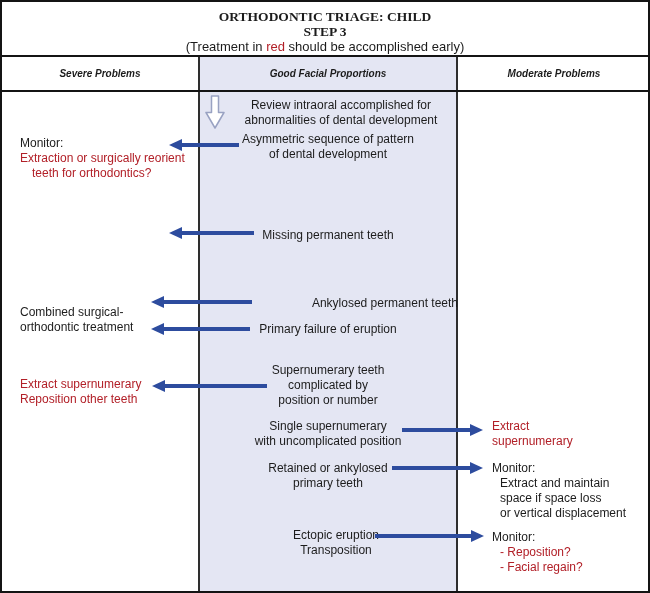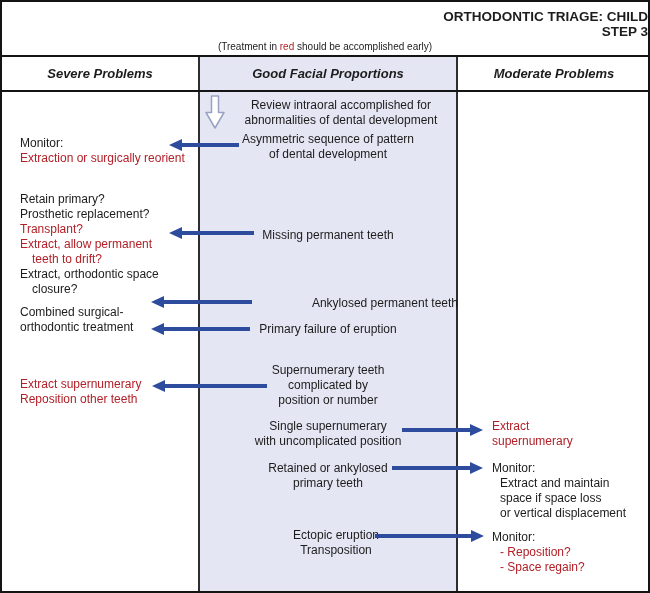--- a/index.html
+++ b/index.html
@@ -3,30 +3,30 @@
 <meta charset="utf-8">
 <style>
   html,body{margin:0;padding:0;background:#fff;}
   .frame{
     position:relative; width:650px; height:593px; box-sizing:border-box;
     border:2px solid #141414; background:#fff; overflow:hidden;
     font-family:"Liberation Sans","DejaVu Sans",sans-serif;
     color:#1c1c1c; font-size:12px; line-height:15px;
   }
   .abs{position:absolute;}
-  .titleline{position:absolute; left:0; width:100%; text-align:right; font-weight:bold; font-size:13.5px; line-height:15px;}
-  .subtitle{position:absolute; left:0; width:100%; text-align:center; font-size:10px;}
+  .titleline{position:absolute; left:0; width:100%; text-align:center; font-weight:bold; font-size:13.5px; line-height:15px;font-family:Liberation Serif, serif;}
+  .subtitle{position:absolute; left:0; width:100%; text-align:center; font-size:13px;}
   .red{color:var(--red-text,#b22028);}
   .midband{
     position:absolute; left:196px; top:53px; width:260px; height:538px; box-sizing:border-box;
     background:var(--middle-column-bg,#e4e6f3);
     border-left:2px solid #2e2e2e; border-right:2px solid #2e2e2e;
   }
   .hline{position:absolute; left:0; width:650px; height:2px; background:#141414;}
-  .hdr{position:absolute; top:55px; height:33px; line-height:33px; text-align:center; font-weight:bold; font-style:italic; font-size:13px;}
+  .hdr{position:absolute; top:55px; height:33px; line-height:33px; text-align:center; font-weight:bold; font-style:italic; font-size:10px;}
   .blk{position:absolute;}
   .blk .ln{white-space:nowrap;}
   .ctr{text-align:center;}
   .ind{padding-left:12px;}
   .ind8{padding-left:8px;}
   .arrow{position:absolute; height:4px; background:var(--arrow-blue,#2d4c9e);}
   .arrow.l::before{
     content:""; position:absolute; right:100%; top:50%; transform:translateY(-50%);
     border-top:6px solid transparent; border-bottom:6px solid transparent;
     border-right:13px solid var(--arrow-blue,#2d4c9e);
@@ -98,31 +98,23 @@
   </div>
 
   <div class="blk ctr" style="left:180px; top:526px; width:260px;padding-left:24px;">
     <div class="ln">Ectopic eruption</div>
     <div class="ln">Transposition</div>
   </div>
 
   <div class="blk" style="left:18px; top:134px; width:176px;">
     <div class="ln">Monitor:</div>
     <div class="ln red">Extraction or surgically reorient</div>
+    <div class="ln red ind">teeth for orthodontics?</div>
   </div>
 
-  <div class="blk" style="left:18px; top:190px; width:176px;">
-    <div class="ln">Retain primary?</div>
-    <div class="ln">Prosthetic replacement?</div>
-    <div class="ln red">Transplant?</div>
-    <div class="ln red">Extract, allow permanent</div>
-    <div class="ln red ind">teeth to drift?</div>
-    <div class="ln">Extract, orthodontic space</div>
-    <div class="ln ind">closure?</div>
-  </div>
 
   <div class="blk" style="left:18px; top:303px; width:176px;">
     <div class="ln">Combined surgical-</div>
     <div class="ln">orthodontic treatment</div>
   </div>
 
   <div class="blk" style="left:18px; top:375px; width:176px;">
     <div class="ln red">Extract supernumerary</div>
     <div class="ln red">Reposition other teeth</div>
   </div>
@@ -135,21 +127,21 @@
   <div class="blk" style="left:490px; top:459px; width:155px;">
     <div class="ln">Monitor:</div>
     <div class="ln ind8">Extract and maintain</div>
     <div class="ln ind8">space if space loss</div>
     <div class="ln ind8">or vertical displacement</div>
   </div>
 
   <div class="blk" style="left:490px; top:528px; width:150px;">
     <div class="ln">Monitor:</div>
     <div class="ln red ind8">- Reposition?</div>
-    <div class="ln red ind8">- Space regain?</div>
+    <div class="ln red ind8">- Facial regain?</div>
   </div>
 
   <div class="arrow l" style="left:180px; top:141px; width:57px;"></div>
   <div class="arrow l" style="left:180px; top:229px; width:72px;"></div>
   <div class="arrow l" style="left:162px; top:298px; width:88px;"></div>
   <div class="arrow l" style="left:162px; top:325px; width:86px;"></div>
   <div class="arrow l" style="left:163px; top:382px; width:102px;"></div>
   <div class="arrow r" style="left:400px; top:426px; width:68px;"></div>
   <div class="arrow r" style="left:390px; top:464px; width:78px;"></div>
   <div class="arrow r" style="left:373px; top:532px; width:96px;"></div>

